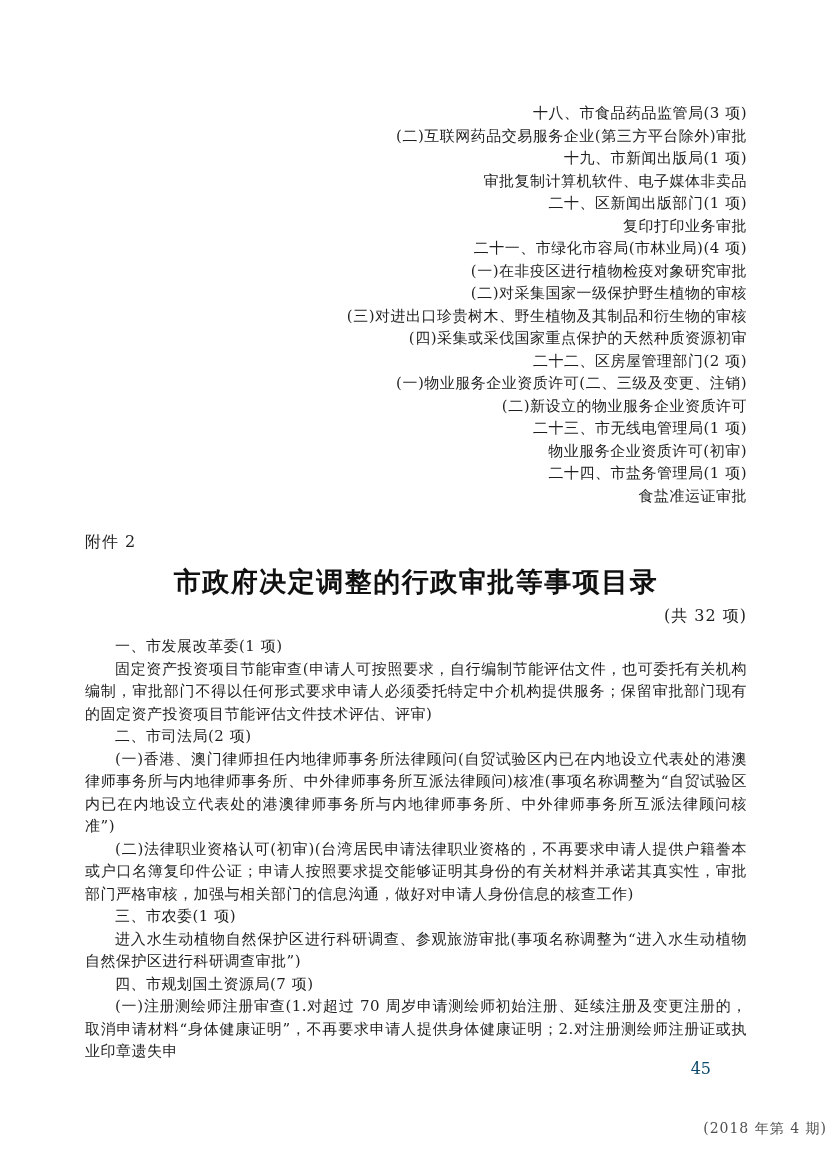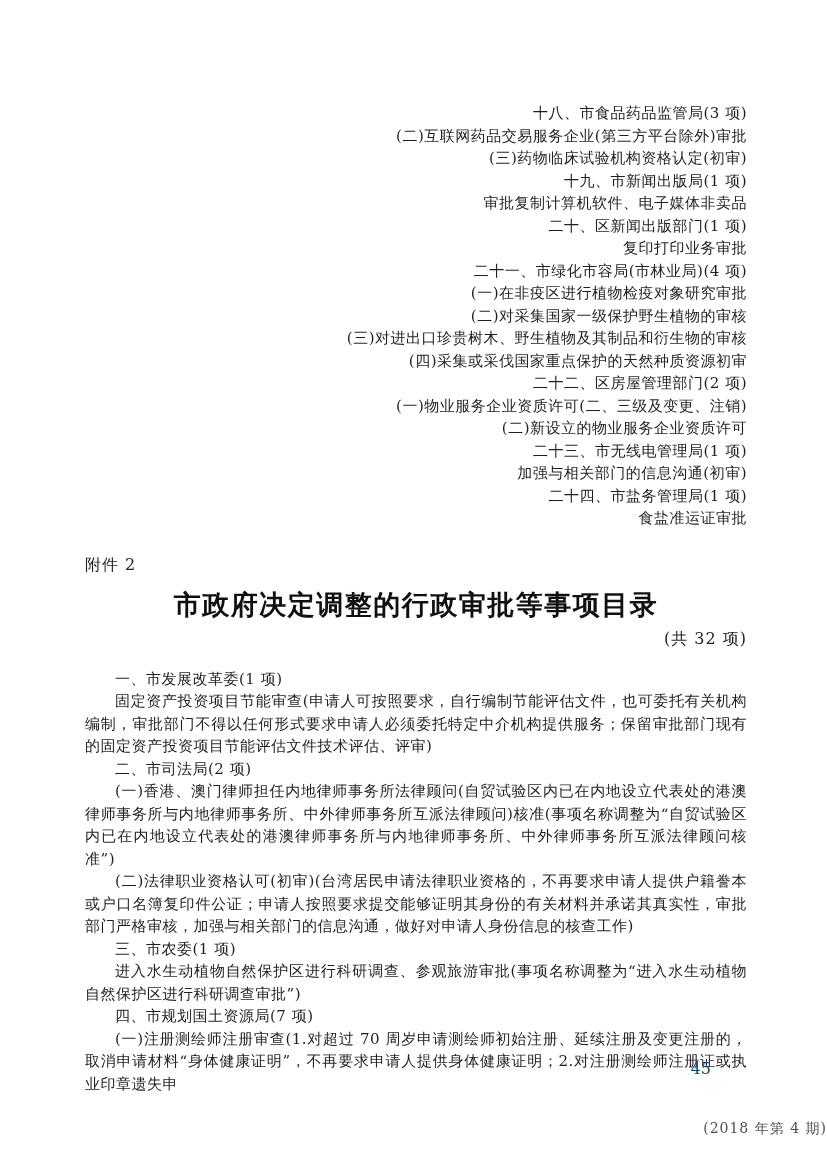--- a/index.html
+++ b/index.html
@@ -25,21 +25,21 @@
     margin-top: 12px;
     text-align: center;
     font-size: 27px;
     line-height: 34px;
     font-weight: bold;
     letter-spacing: 1.5px;
     color: #101010;
     font-family: "DejaVu Sans", "Liberation Sans", sans-serif;
   }
   .doc-subtitle { margin-top: 6px; text-align: right; font-size: 16px; line-height: 22px; letter-spacing: 1px; }
-  .body-block { margin-top: 18px; font-size: 15px; line-height: 22.5px; letter-spacing: 0.5px; text-align: justify; }
+  .body-block { margin-top: 8px; font-size: 15px; line-height: 22.5px; letter-spacing: 0.5px; text-align: justify; }
   .body-block p { margin: 0; text-indent: 2em; }
   .footer-issue {
     position: absolute;
     left: 0; right: 0; top: 1120px;
     text-align: right;
     font-size: 14px;
     color: #4f4f4f;
     letter-spacing: 1px;
   }
   .page-number {
@@ -51,35 +51,34 @@
 </style>
 </head>
 <body>
 
 <div class="page">
   <div class="content">
 
     <div class="top-list">
       <div class="line">十八、市食品药品监管局(3 项)</div>
       <div class="line">(二)互联网药品交易服务企业(第三方平台除外)审批</div>
-      <div class="line">(三)药物临床试验机构资格认定(初审)</div>
       <div class="line">十九、市新闻出版局(1 项)</div>
       <div class="line">审批复制计算机软件、电子媒体非卖品</div>
       <div class="line">二十、区新闻出版部门(1 项)</div>
       <div class="line">复印打印业务审批</div>
       <div class="line">二十一、市绿化市容局(市林业局)(4 项)</div>
       <div class="line">(一)在非疫区进行植物检疫对象研究审批</div>
       <div class="line">(二)对采集国家一级保护野生植物的审核</div>
       <div class="line">(三)对进出口珍贵树木、野生植物及其制品和衍生物的审核</div>
       <div class="line">(四)采集或采伐国家重点保护的天然种质资源初审</div>
       <div class="line">二十二、区房屋管理部门(2 项)</div>
       <div class="line">(一)物业服务企业资质许可(二、三级及变更、注销)</div>
       <div class="line">(二)新设立的物业服务企业资质许可</div>
       <div class="line">二十三、市无线电管理局(1 项)</div>
-      <div class="line">加强与相关部门的信息沟通(初审)</div>
+      <div class="line">物业服务企业资质许可(初审)</div>
       <div class="line">二十四、市盐务管理局(1 项)</div>
       <div class="line">食盐准运证审批</div>
     </div>
 
     <div class="attachment-label">附件 2</div>
 
     <div class="doc-title">市政府决定调整的行政审批等事项目录</div>
     <div class="doc-subtitle">(共 32 项)</div>
 
     <div class="body-block">

